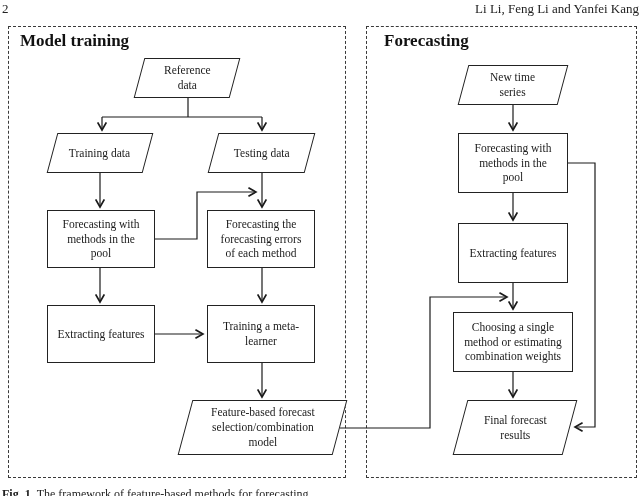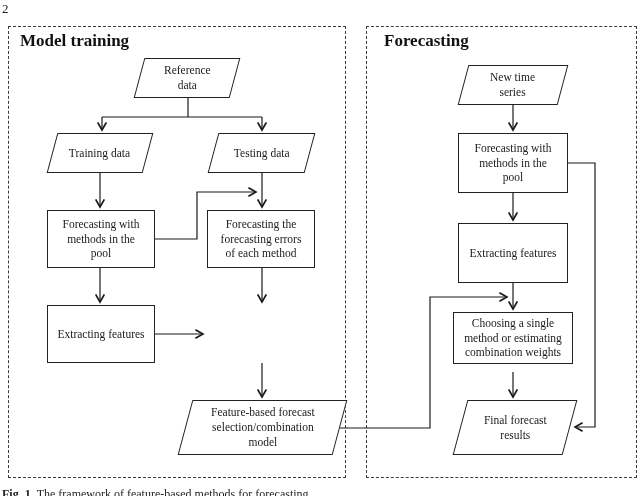--- a/index.html
+++ b/index.html
@@ -33,20 +33,21 @@
   
   #caption{position:absolute;left:2px;top:487px;font-size:12px;color:#222;white-space:nowrap;}
   #caption .tag{font-weight:bold;margin-right:6px;}
 </style>
 </head>
 <body>
 
 <div id="page">
 
   <div class="hdr" id="page-num">2</div>
+  <div class="hdr" id="running-title">Li Li, Feng Li and Yanfei Kang</div>
 
   <div class="panel" id="panel-model-training"></div>
   <div class="panel" id="panel-forecasting"></div>
   <div class="panel-title" id="title-model-training">Model training</div>
   <div class="panel-title" id="title-forecasting">Forecasting</div>
 
   <svg id="connectors" width="640" height="496">
     <defs>
       <marker id="arr" viewBox="0 0 10 10" refX="8.5" refY="5" markerWidth="9" markerHeight="9" orient="auto-start-reverse">
         <path d="M1.5,1 L8.5,5 L1.5,9" fill="none" stroke="#1a1a1a" stroke-width="1.5"></path>
@@ -100,20 +101,24 @@
   <div class="node" style="left:207px;top:210px;width:108px;height:58px">
     <span class="lbl">Forecasting the
 forecasting errors
 of each method</span>
   </div>
 
   <div class="node" style="left:47px;top:305px;width:108px;height:58px">
     <span class="lbl">Extracting features</span>
   </div>
 
+  <div class="node" style="left:207px;top:305px;width:108px;height:58px">
+    <span class="lbl">Training a meta-
+learner</span>
+  </div>
 
   <div class="node para" style="left:185px;top:400px;width:155px;height:55px">
     <span class="lbl">Feature-based forecast
 selection/combination
 model</span>
   </div>
 
   <div class="node para" style="left:463px;top:65px;width:100px;height:40px">
     <span class="lbl">New time
 series</span>
@@ -122,21 +127,21 @@
   <div class="node" style="left:458px;top:133px;width:110px;height:60px">
     <span class="lbl">Forecasting with
 methods in the
 pool</span>
   </div>
 
   <div class="node" style="left:458px;top:223px;width:110px;height:60px">
     <span class="lbl">Extracting features</span>
   </div>
 
-  <div class="node" style="left:453px;top:312px;width:120px;height:52px">
+  <div class="node" style="left:453px;top:312px;width:120px;height:60px">
     <span class="lbl">Choosing a single
 method or estimating
 combination weights</span>
   </div>
 
   <div class="node para" style="left:460px;top:400px;width:110px;height:55px">
     <span class="lbl">Final forecast
 results</span>
   </div>
 

